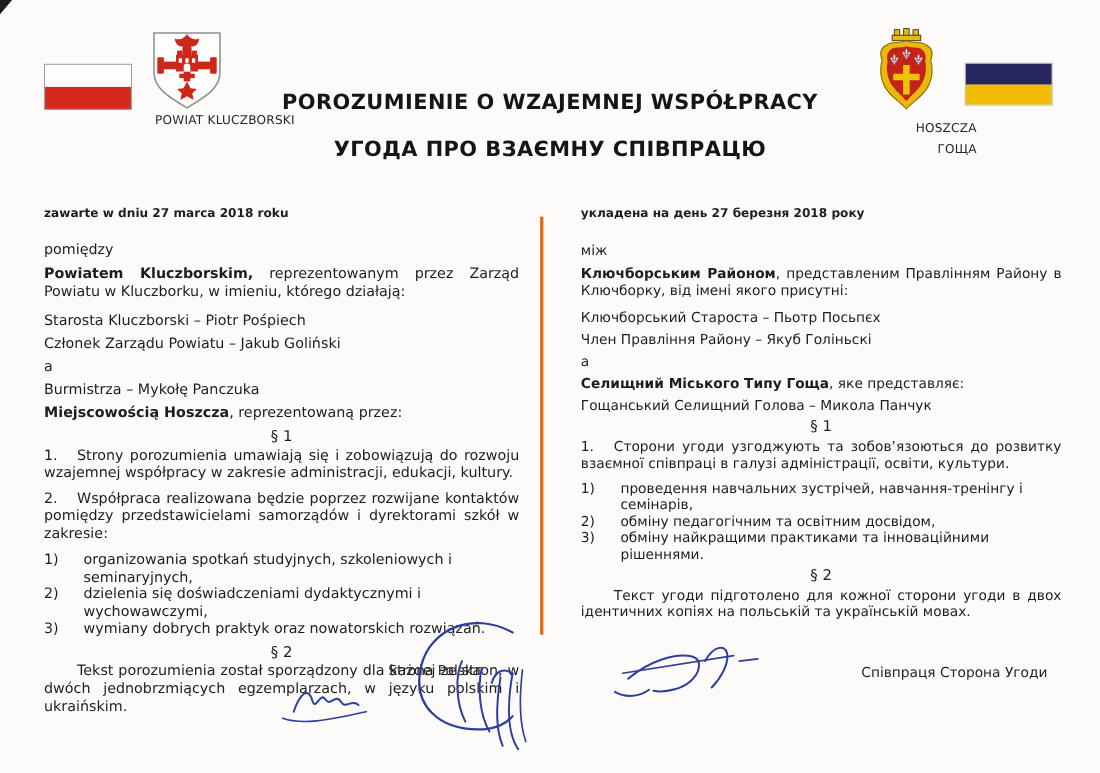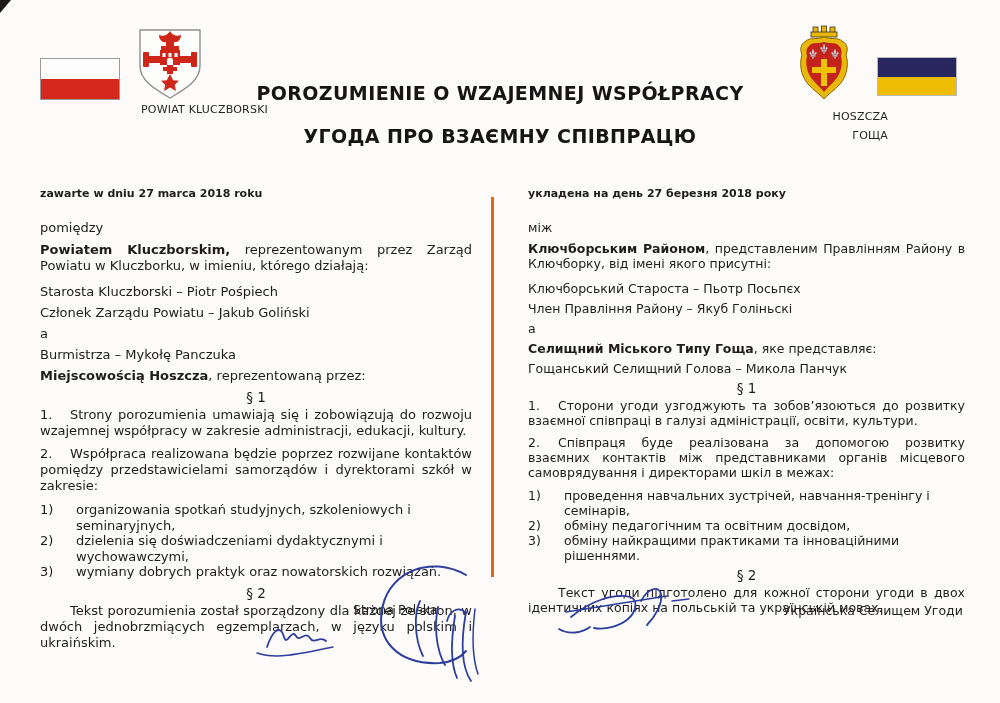--- a/index.html
+++ b/index.html
@@ -177,41 +177,40 @@
     <p class="bhead">укладена на день 27 березня 2018 року</p>
     <p class="between">між</p>
     <p class="party"><b>Ключборським Районом</b><span>, представленим Правлінням Району в Ключборку, від імені якого присутні:</span></p>
     <p class="rep-first">Ключборський Староста – Пьотр Посьпєх</p>
     <p class="rep">Член Правління Району – Якуб Голіньскі</p>
     <p class="rep">а</p>
     <p class="rep"><b>Селищний Міського Типу Гоща</b><span>, яке представляє:</span></p>
     <p class="rep">Гощанський Селищний Голова – Микола Панчук</p>
     <p class="sect">§ 1</p>
     <p class="npar"><span class="pnum">1.</span><span>Сторони угоди узгоджують та зобов’язоються до розвитку взаємної співпраці в галузі адміністрації, освіти, культури.</span></p>
-    <p class="npar2"><span class="pnum">2.</span><span>Співпраця буде реалізована за допомогою розвитку взаємних контактів між представниками органів місцевого самоврядування і директорами шкіл в межах:</span></p>
     <div class="list">
       <div class="li">
           <span class="linum">1)</span>
           <span>проведення навчальних зустрічей, навчання-тренінгу і семінарів,</span>
         </div>
       <div class="li">
           <span class="linum">2)</span>
           <span>обміну педагогічним та освітним досвідом,</span>
         </div>
       <div class="li">
           <span class="linum">3)</span>
           <span>обміну найкращими практиками та інноваційними рішеннями.</span>
         </div>
     </div>
     <p class="sect">§ 2</p>
     <p class="closing">Текст угоди підготолено для кожної сторони угоди в двох ідентичних копіях на польській та українській мовах.</p>
   </div>
 
   <div class="sig-label sig-label-pl">Strona Polska</div>
-  <div class="sig-label sig-label-ua">Українська Селищем Угоди</div>
+  <div class="sig-label sig-label-ua">Співпраця Сторона Угоди</div>
 
   <svg class="sigs" width="1000" height="703" viewBox="0 0 1000 703">
     <g fill="none" stroke="#2e3e9d" stroke-linecap="round">
 
       <path stroke-width="1.8" d="M267 647 C272 632 280 623 284 637 C287 647 291 628 296 636 C300 643 305 630 310 638 C314 645 320 635 326 641"></path>
       <path stroke-width="1.5" d="M257 653 C277 660 304 653 333 647"></path>
 
       <path stroke-width="2" d="M466 575 C430 555 391 572 383 605 C374 641 399 665 440 663 C452 662 461 657 466 651"></path>
       <path stroke-width="1.8" d="M420 601 C414 613 414 638 423 656"></path>
       <path stroke-width="1.8" d="M438 607 C434 625 436 650 445 665"></path>

